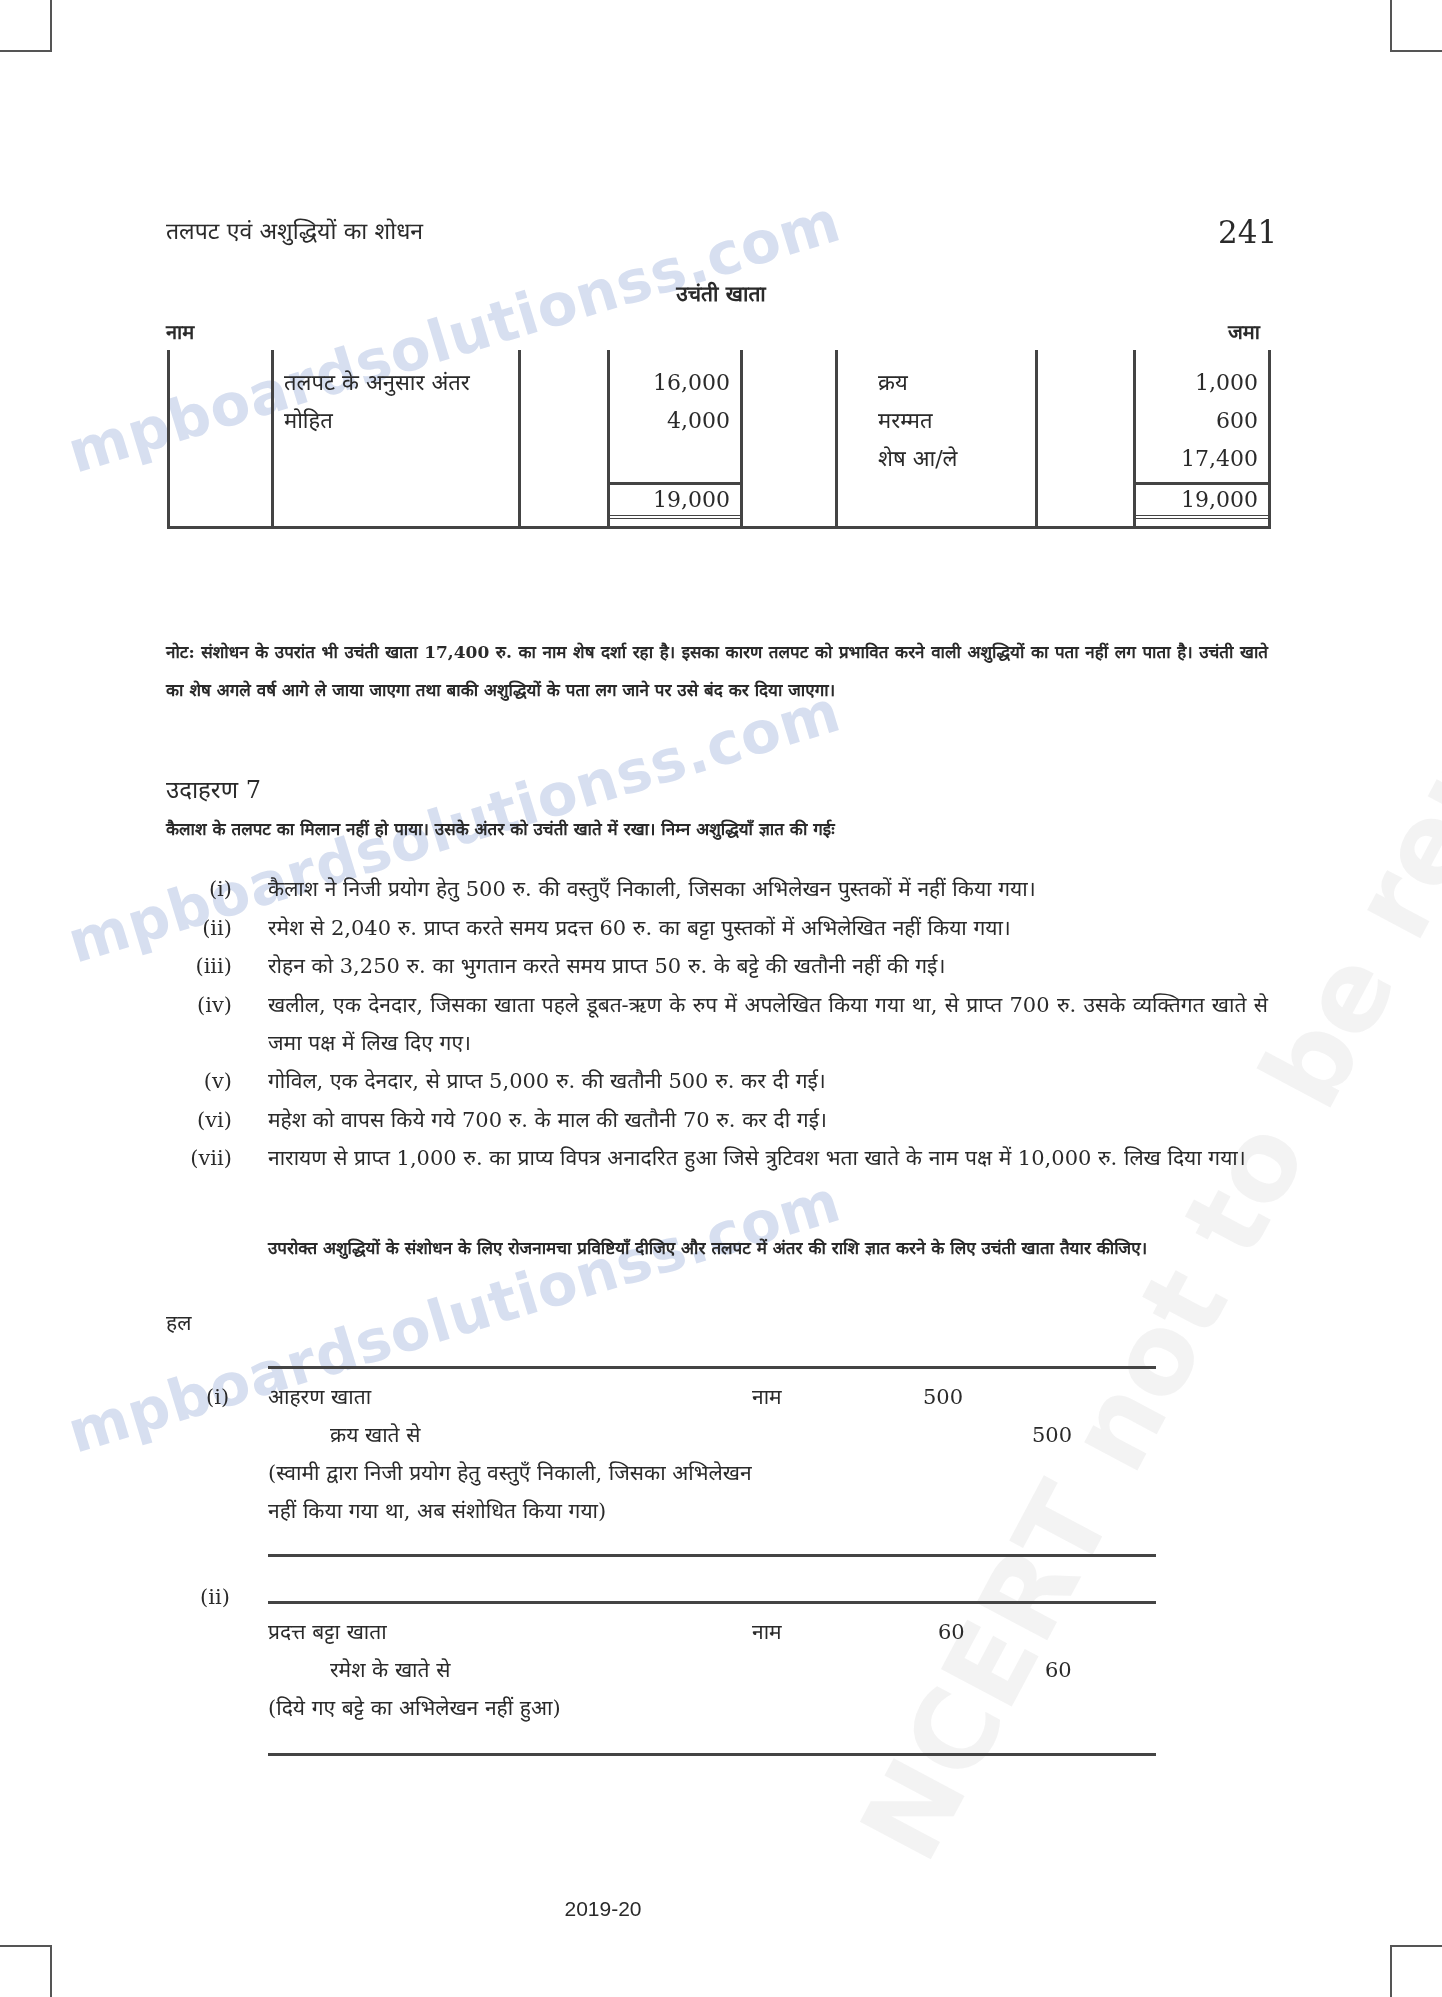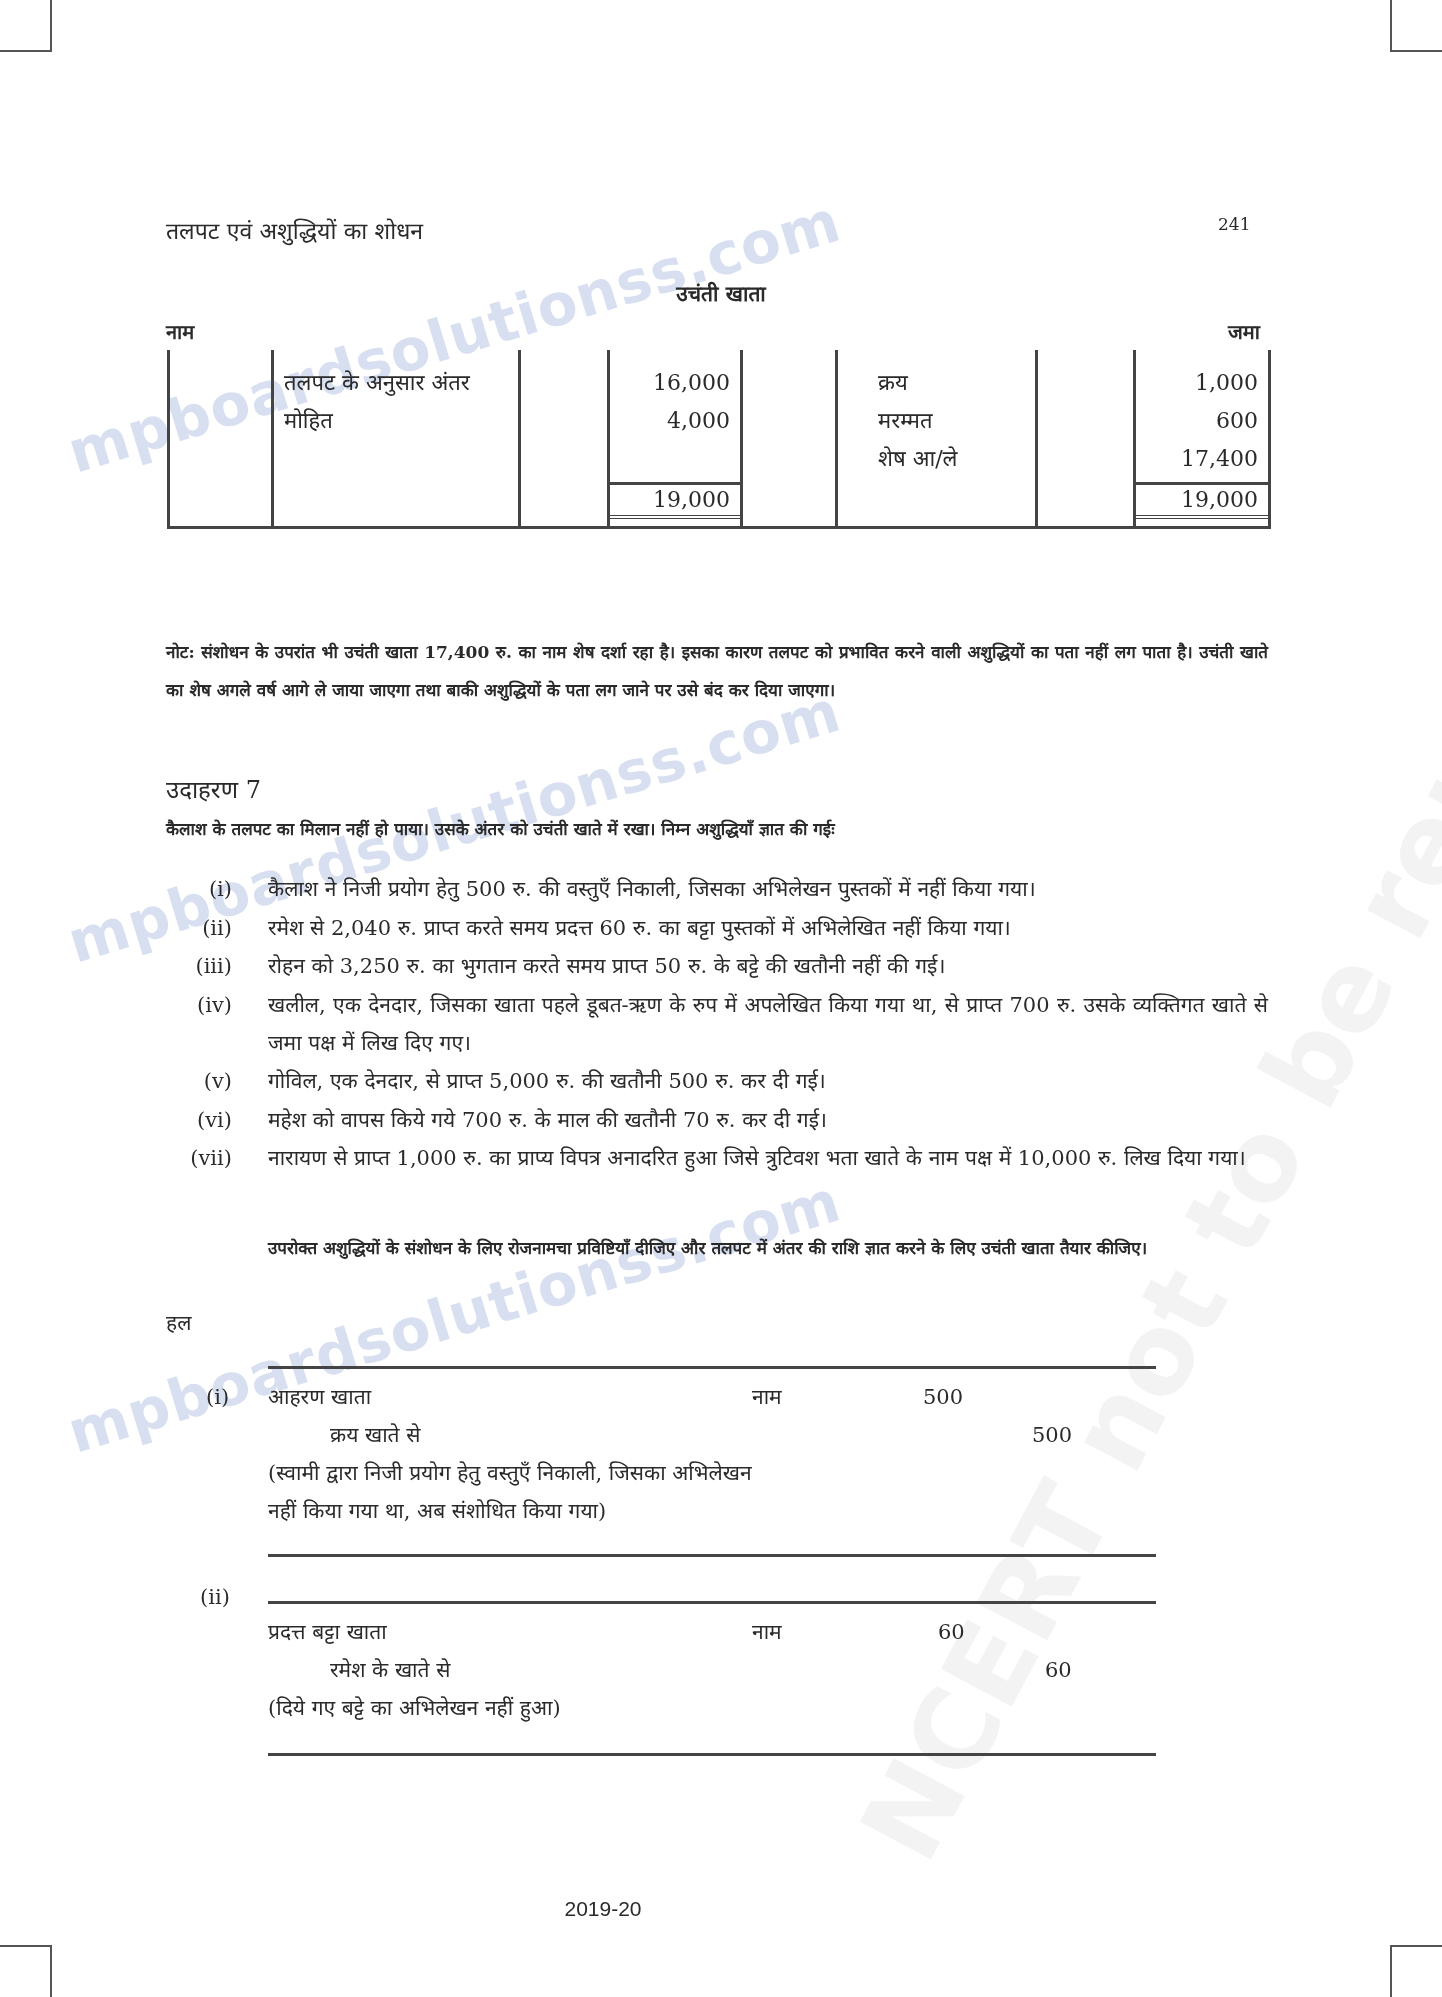--- a/index.html
+++ b/index.html
@@ -21,21 +21,21 @@
     transform: rotate(-17deg); transform-origin: left center; white-space: nowrap;
     pointer-events: none; letter-spacing: 1px;
   }
   .watermark2 {
     position: absolute; font-family: "DejaVu Sans", "Liberation Sans", sans-serif;
     font-weight: bold; color: rgba(200,200,200,0.22); font-size: 110px;
     transform: rotate(-62deg); white-space: nowrap; pointer-events: none;
   }
 
   .running-head { left: 166px; top: 214px; font-size: 23px; }
-  .page-no { left: 1218px; top: 214px; font-size: 17px; }
+  .page-no { left: 1218px; top: 214px; font-size: 31px; }
   .acct-title { left: 0; width: 1442px; top: 279px; text-align: center; font-size: 21px; font-weight: bold; }
   .dr-label { left: 166px; top: 318px; font-size: 20px; font-weight: bold; }
   .cr-label { left: 1228px; top: 318px; font-size: 20px; font-weight: bold; }
 
   table.ledger {
     position: absolute; left: 167px; top: 350px; width: 1101px;
     border-collapse: collapse; font-size: 22px; table-layout: fixed;
   }
   table.ledger td, table.ledger th {
     border-left: 3px solid #444; border-right: 3px solid #444;

